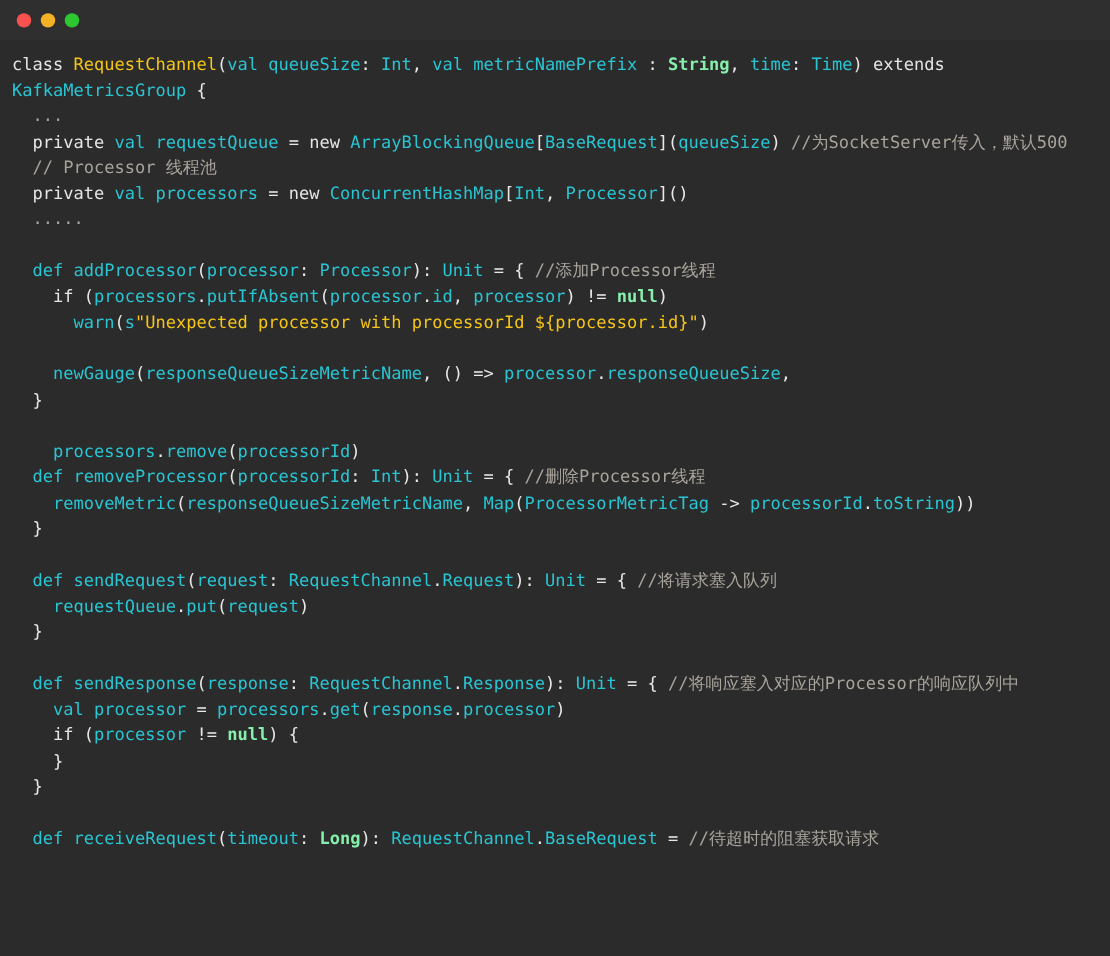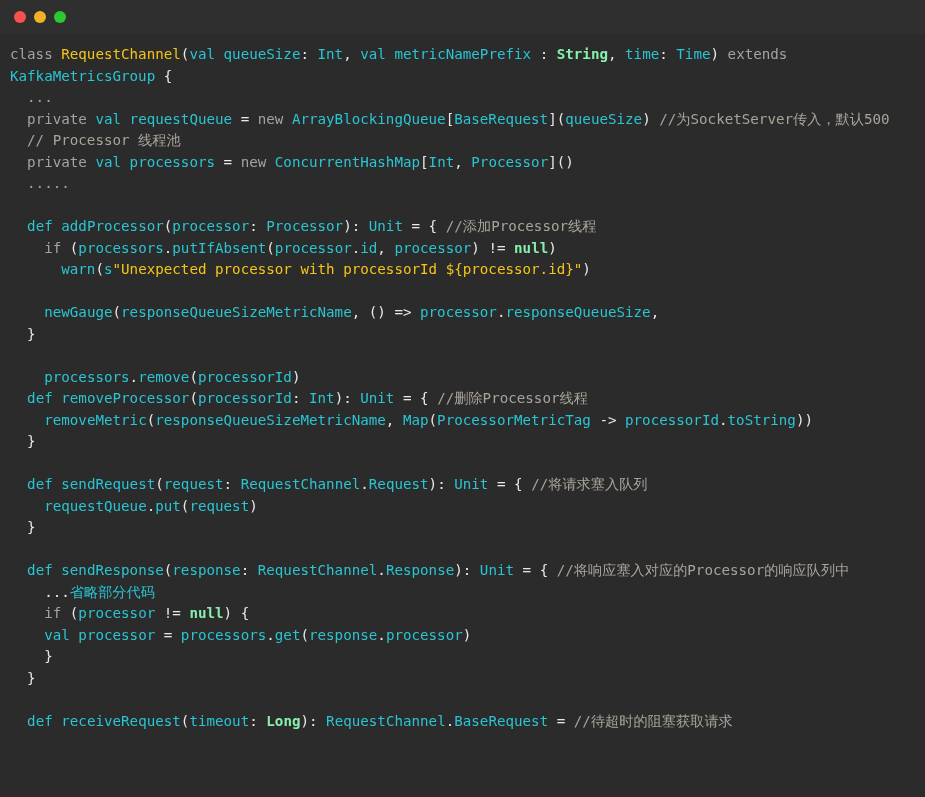--- a/index.html
+++ b/index.html
@@ -46,21 +46,21 @@
   .line {
     font-size: 14.2px;
     line-height: 21.5px;
     white-space: pre;
     letter-spacing: 0px;
     color: #e6e6e6;
     height: 21.5px;
   }
   .line.blank { color: transparent; }
   
-  .kw   { color: #a3a3a3; }       
+  .kw   { color: #e5e5e5; }       
   .cls  { color: #f5c518; }       
   .cy   { color: #29c5d3; }       
   .wh   { color: #86efac; font-weight: bold; }  
   .pn   { color: #e8e8e8; }       
   .str  { color: #f5c518; }       
   .cmt  { color: #a9a49b; }       
 </style>
 </head>
 <body>
 
@@ -91,23 +91,22 @@
       <div class="line"><span class="pn">    </span><span class="cy">processors</span><span class="pn">.</span><span class="cy">remove</span><span class="pn">(</span><span class="cy">processorId</span><span class="pn">)</span></div>
       <div class="line"><span class="pn">  </span><span class="cy">def</span><span class="pn"> </span><span class="cy">removeProcessor</span><span class="pn">(</span><span class="cy">processorId</span><span class="pn">: </span><span class="cy">Int</span><span class="pn">): </span><span class="cy">Unit</span><span class="pn"> = { </span><span class="cmt">//删除Processor线程</span></div>
       <div class="line"><span class="pn">    </span><span class="cy">removeMetric</span><span class="pn">(</span><span class="cy">responseQueueSizeMetricName</span><span class="pn">, </span><span class="cy">Map</span><span class="pn">(</span><span class="cy">ProcessorMetricTag</span><span class="pn"> -&gt; </span><span class="cy">processorId</span><span class="pn">.</span><span class="cy">toString</span><span class="pn">))</span></div>
       <div class="line"><span class="pn">  }</span></div>
       <div class="line blank"> </div>
       <div class="line"><span class="pn">  </span><span class="cy">def</span><span class="pn"> </span><span class="cy">sendRequest</span><span class="pn">(</span><span class="cy">request</span><span class="pn">: </span><span class="cy">RequestChannel</span><span class="pn">.</span><span class="cy">Request</span><span class="pn">): </span><span class="cy">Unit</span><span class="pn"> = { </span><span class="cmt">//将请求塞入队列</span></div>
       <div class="line"><span class="pn">    </span><span class="cy">requestQueue</span><span class="pn">.</span><span class="cy">put</span><span class="pn">(</span><span class="cy">request</span><span class="pn">)</span></div>
       <div class="line"><span class="pn">  }</span></div>
       <div class="line blank"> </div>
       <div class="line"><span class="pn">  </span><span class="cy">def</span><span class="pn"> </span><span class="cy">sendResponse</span><span class="pn">(</span><span class="cy">response</span><span class="pn">: </span><span class="cy">RequestChannel</span><span class="pn">.</span><span class="cy">Response</span><span class="pn">): </span><span class="cy">Unit</span><span class="pn"> = { </span><span class="cmt">//将响应塞入对应的Processor的响应队列中</span></div>
-      <div class="line"><span class="pn">    ...</span><span class="cy">省略部分代码</span></div>
+      <div class="line"><span class="pn">    </span><span class="cy">val</span><span class="pn"> </span><span class="cy">processor</span><span class="pn"> = </span><span class="cy">processors</span><span class="pn">.</span><span class="cy">get</span><span class="pn">(</span><span class="cy">response</span><span class="pn">.</span><span class="cy">processor</span><span class="pn">)</span></div>
       <div class="line"><span class="pn">    </span><span class="kw">if</span><span class="pn"> (</span><span class="cy">processor</span><span class="pn"> != </span><span class="wh">null</span><span class="pn">) {</span></div>
-      <div class="line"><span class="pn">    </span><span class="cy">val</span><span class="pn"> </span><span class="cy">processor</span><span class="pn"> = </span><span class="cy">processors</span><span class="pn">.</span><span class="cy">get</span><span class="pn">(</span><span class="cy">response</span><span class="pn">.</span><span class="cy">processor</span><span class="pn">)</span></div>
       <div class="line"><span class="pn">    }</span></div>
       <div class="line"><span class="pn">  }</span></div>
       <div class="line blank"> </div>
       <div class="line"><span class="pn">  </span><span class="cy">def</span><span class="pn"> </span><span class="cy">receiveRequest</span><span class="pn">(</span><span class="cy">timeout</span><span class="pn">: </span><span class="wh">Long</span><span class="pn">): </span><span class="cy">RequestChannel</span><span class="pn">.</span><span class="cy">BaseRequest</span><span class="pn"> = </span><span class="cmt">//待超时的阻塞获取请求</span></div>
       <div class="line"></div>
     </div>
 
 </div>
 
 </body></html>

